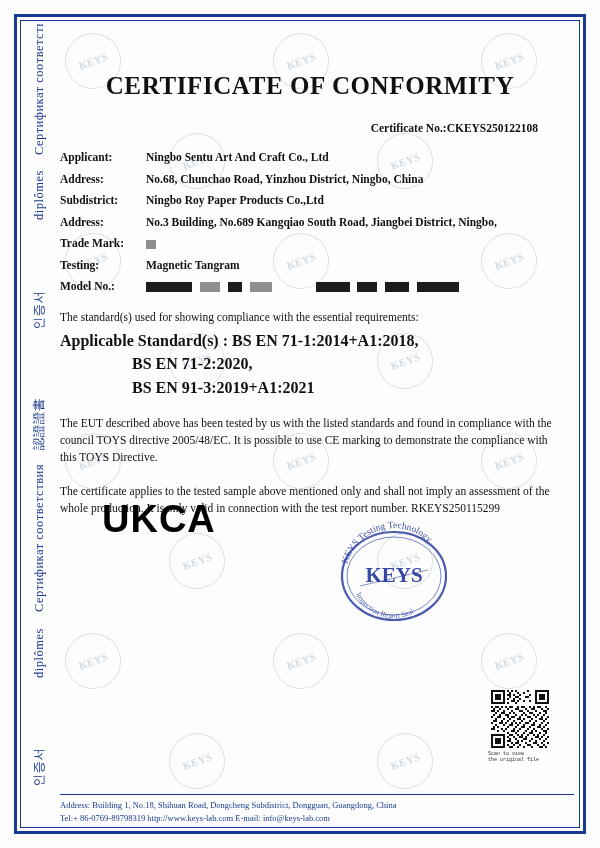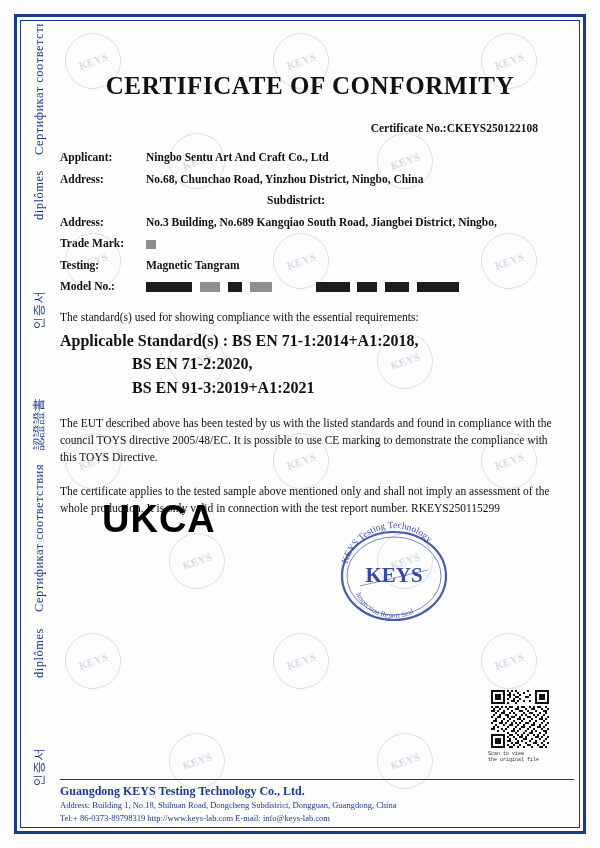--- a/index.html
+++ b/index.html
@@ -110,21 +110,20 @@
 
   .fields {
     margin-top: 16px;
     font-size: 11.5px;
     font-weight: bold;
   }
   .field-row {
     display: flex;
     margin-bottom: 6px;
     line-height: 1.35;
-    justify-content: center;
   }
   .field-label {
     width: 86px;
     flex: 0 0 86px;
   }
   .field-value {
     flex: 1 1 auto;
   }
 
   
@@ -297,20 +296,21 @@
         <div class="field-value">Ningbo Sentu Art And Craft Co., Ltd</div>
       </div>
 
       <div class="field-row">
         <div class="field-label">Address:</div>
         <div class="field-value">No.68, Chunchao Road, Yinzhou District, Ningbo, China</div>
       </div>
 
       <div class="field-row">
         <div class="field-label">Subdistrict:</div>
+        <div class="field-value">Ningbo Roy Paper Products Co.,Ltd</div>
       </div>
 
       <div class="field-row">
         <div class="field-label">Address:</div>
         <div class="field-value">No.3 Building, No.689 Kangqiao South Road, Jiangbei District, Ningbo,</div>
       </div>
 
 
       <div class="field-row">
         <div class="field-label">Trade Mark:</div>
@@ -587,18 +587,17 @@
       <div class="qr-caption">
         <div>Scan to view</div>
         <div>the original file</div>
       </div>
     </div>
 
   </div>
 
   <div class="footer">
     <div class="footer-rule"></div>
-    <div class="footer-company">Guangdong KEYS Testing Technology Co., Ltd.</div>
     <div class="footer-line">Address: Building 1, No.18, Shihuan Road, Dongcheng Subdistrict, Dongguan, Guangdong, China</div>
-    <div class="footer-line">Tel:+ 86-0373-89798319 http://www.keys-lab.com  E-mail: info@keys-lab.com</div>
+    <div class="footer-line">Tel:+ 86-0769-89798319 http://www.keys-lab.com  E-mail: info@keys-lab.com</div>
   </div>
 
 </div>
 
 </body></html>

